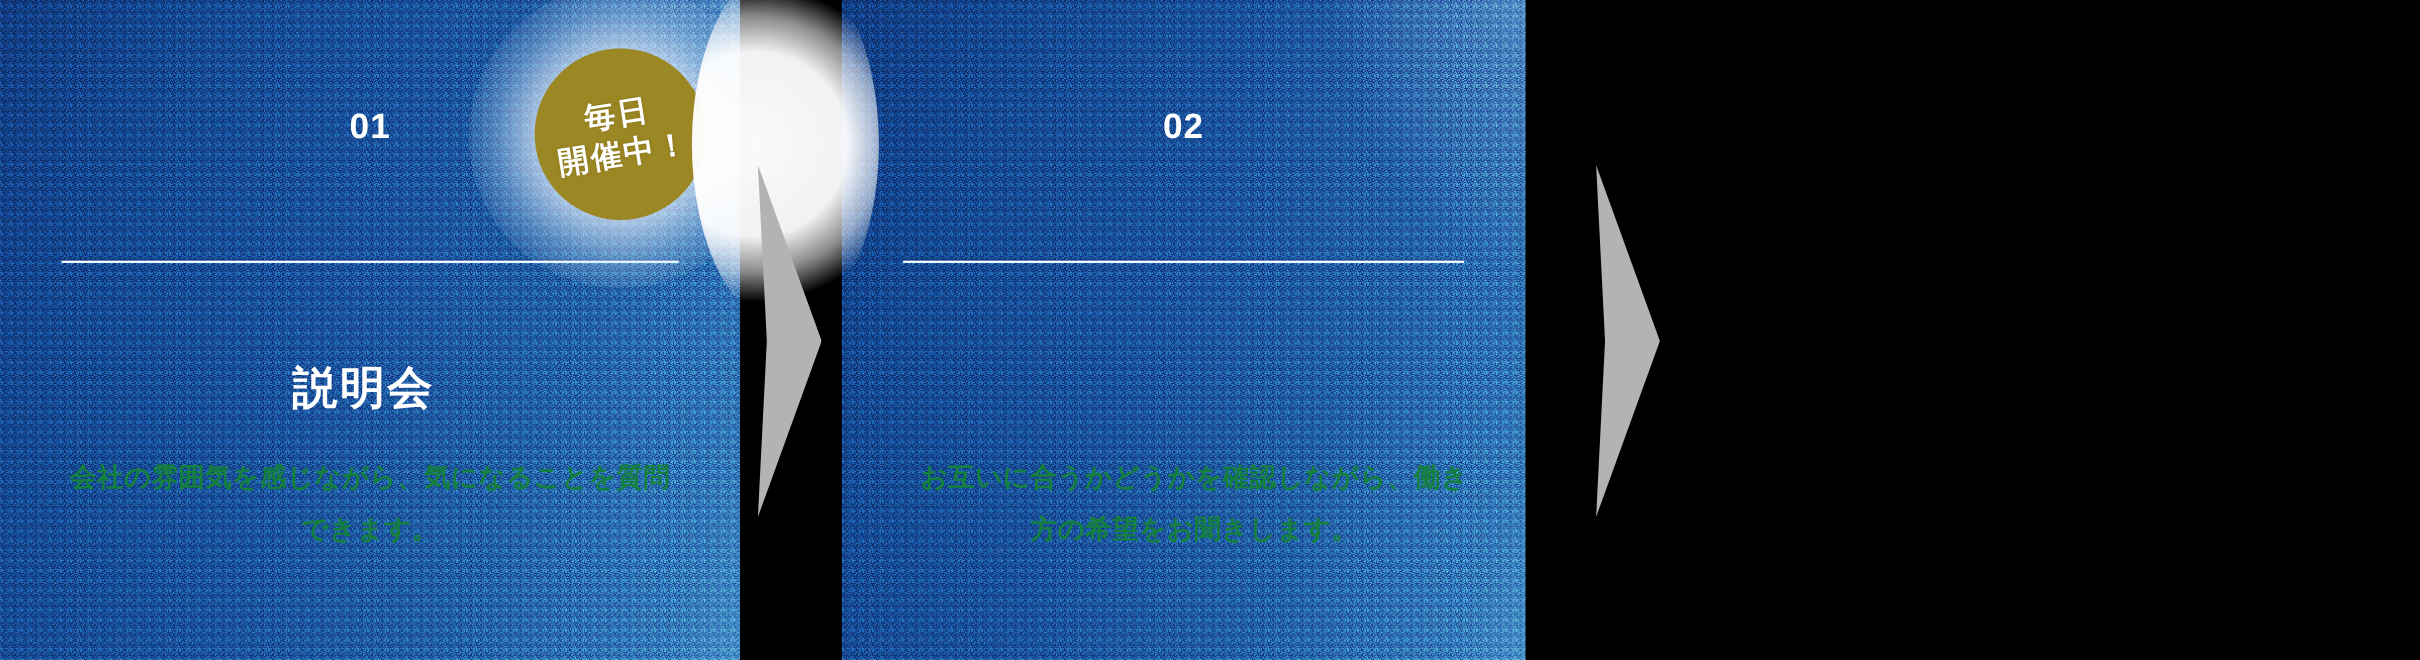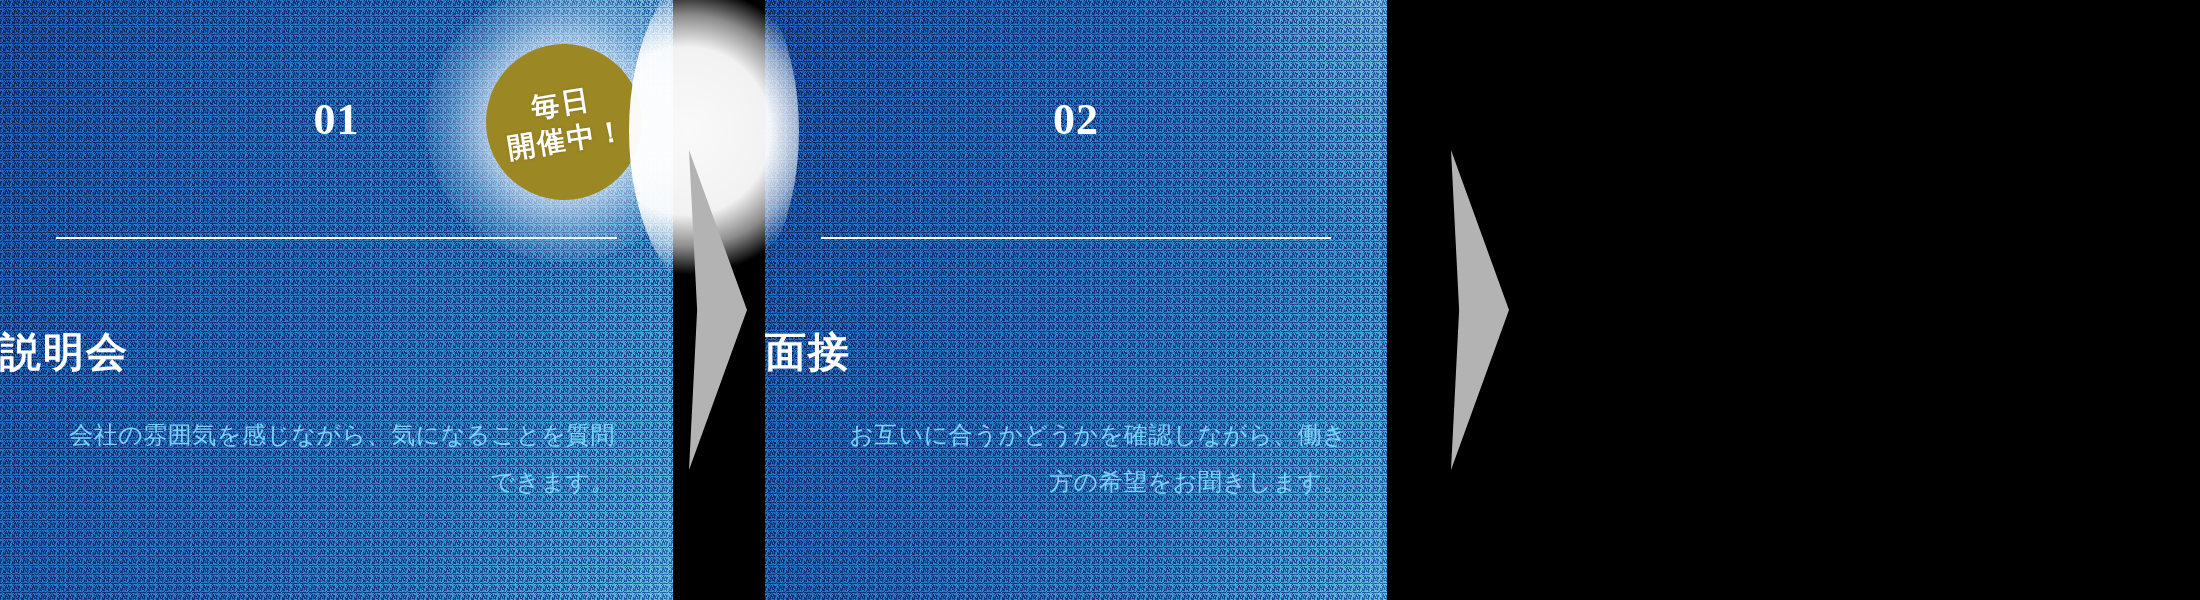--- a/index.html
+++ b/index.html
@@ -68,61 +68,62 @@
   }
 
   
   .step-number {
     position: absolute;
     top: 98px;
     left: 0;
     right: 0;
     text-align: center;
     color: #ffffff;
-    font-size: 44px;
+    font-size: 32px;
     font-weight: 700;
     letter-spacing: 1px;
     line-height: 1;
-    font-family: Liberation Serif, serif;
+    font-family: Liberation Sans, sans-serif;
   }
 
   
   .divider {
     position: absolute;
     top: 237px;
     left: 56px;
     right: 56px;
     height: 2px;
     background: #ffffff;
   }
 
   
   .step-title {
     position: absolute;
     top: 298px;
     left: 0;
     right: 12px;
+    text-align: center;
     color: #ffffff;
     font-size: 41px;
     font-weight: 700;
     letter-spacing: 2px;
     line-height: 1;
   }
 
   
   .step-desc {
     position: absolute;
     top: 388px;
     left: 58px;
     right: 58px;
-    color: #7dd3fc;
+    color: #15803d;
     font-size: 24px;
     line-height: 1.95;
-    font-weight: 400;
-    text-align: right;
+    font-weight: 700;
+    text-align: center;
     letter-spacing: 0.5px;
   }
   .panel-2 .step-desc,
   .panel-3 .step-desc { left: 60px; right: 40px; }
 
   
   .badge-glow {
     position: absolute;
     left: 426px;
     top: -14px;
@@ -220,21 +221,20 @@
     <div class="arrow"></div>
   </div>
 
   <section class="panel panel-2">
     <div class="panel-bg"></div>
     <div class="panel-noise"></div>
     <div class="panel-noise2"></div>
     <div class="panel-inner">
       <div class="step-number">02</div>
       <div class="divider"></div>
-      <h2 class="step-title">面接</h2>
       <p class="step-desc">お互いに合うかどうかを確認しながら、働き方の希望をお聞きします。</p>
     </div>
   </section>
 
   <div class="gap gap-2">
     <div class="arrow"></div>
   </div>
 
 
 </div>

